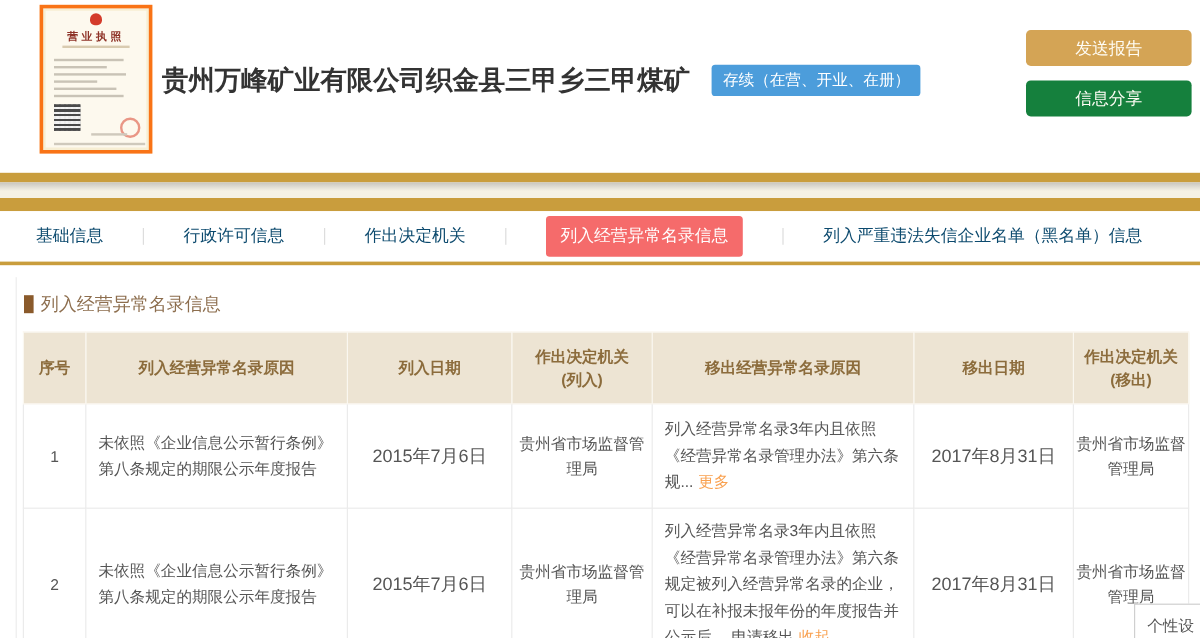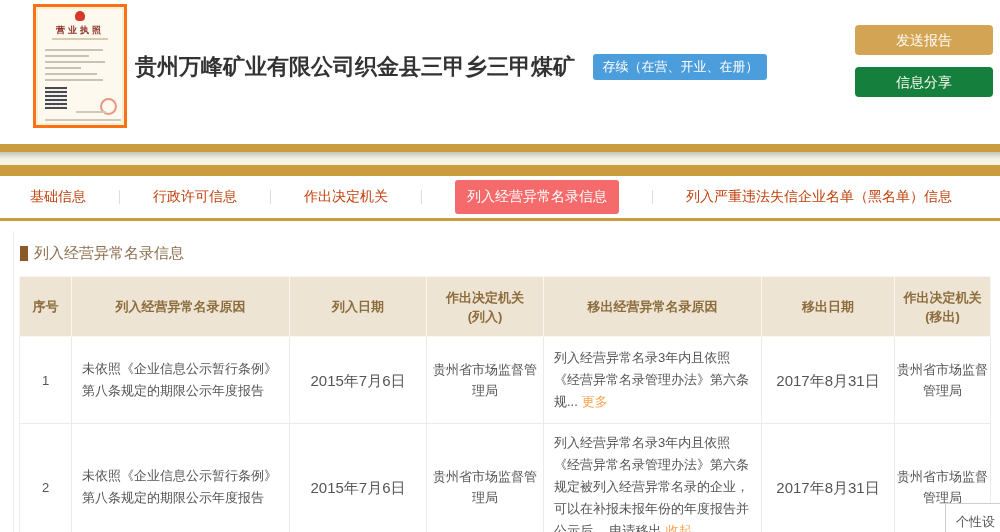--- a/index.html
+++ b/index.html
@@ -45,21 +45,21 @@
 
   
   .gold-bar-1 { position:absolute; top:144px; left:0; width:1000px; height:8px; background:#c99d3d; }
   .bar-gap    { position:absolute; top:152px; left:0; width:1000px; height:13px;
                 background:linear-gradient(#c8c5be, #f5f2e6 55%, #f5f2e6); }
   .gold-bar-2 { position:absolute; top:165px; left:0; width:1000px; height:11px; background:#c99d3d; }
 
   
   .tabbar { position:absolute; top:176px; left:0; width:1000px; height:45px; background:#fff;
             border-bottom:3px solid #c99d3d; display:flex; align-items:center; padding-left:30px; }
-  .tab { font-size:14px; color:#c2410c; cursor:pointer; white-space:nowrap; }
+  .tab { font-size:14px; color:#0c4a6e; cursor:pointer; white-space:nowrap; }
   .tab.active { background:#f56b6b; color:#fff; padding:8px 12px; border-radius:3px; }
   .tab-sep { width:1px; height:14px; background:#ddd; margin:0 33px; }
 
   
   .content { position:absolute; top:221px; left:0; width:1000px; }
   .left-edge { position:absolute; top:10px; left:13px; width:1px; height:301px; background:#ededed; }
   .section-title { display:flex; align-items:center; margin:23px 0 0 20px; }
   .section-marker { width:8px; height:15px; background:#8a5a2b; margin-right:6px; }
   .section-title span { font-size:15px; color:#8d6e4e; }
 

